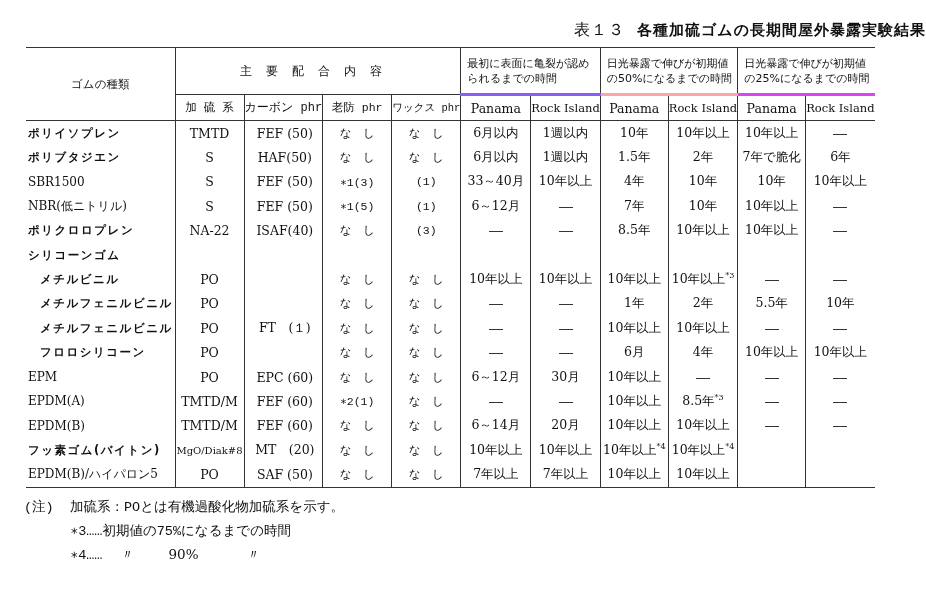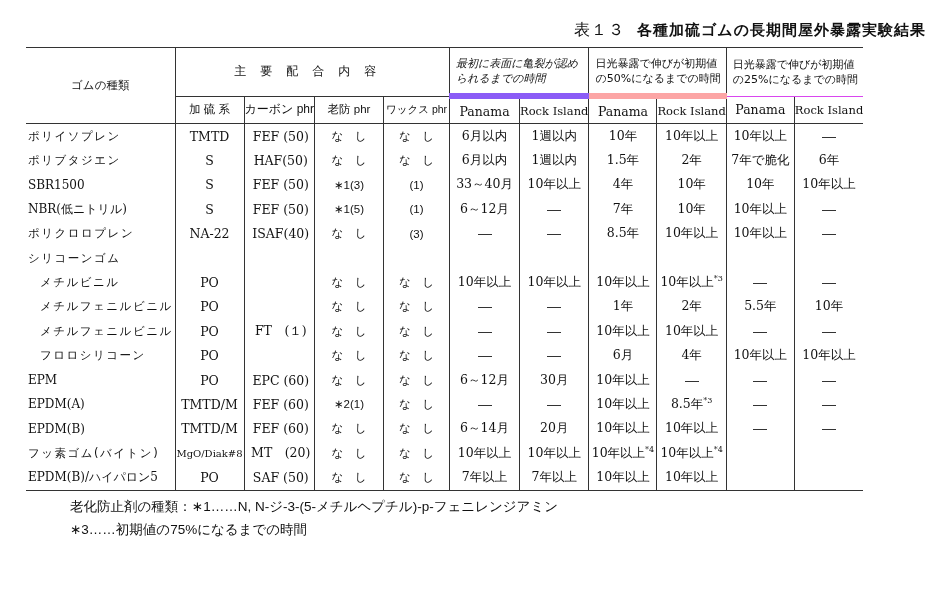--- a/index.html
+++ b/index.html
@@ -11,23 +11,23 @@
   table.main { position:absolute; left:26px; top:47px; border-collapse:collapse;
                font-size:12.5px; table-layout:fixed; }
   table.main td { padding:0; height:24.4px; text-align:center; white-space:nowrap; overflow:visible; }
   table.main tr.h1 td { height:45px; }
   table.main tr.h2 td { height:24px; }
   .bt { border-top:1.6px solid #333; }
   .bb { border-bottom:1.6px solid #333; }
   .bl { border-left:1px solid #333; }
   .hdr-small { font-size:11px; text-align:left !important; padding-left:6px !important; line-height:15px; white-space:normal !important; font-family:"DejaVu Sans","Liberation Sans",sans-serif; }
   .hdr-mid { letter-spacing:14px; font-size:12px; font-family:"DejaVu Sans","Liberation Sans",sans-serif; }
-  .jp { font-family:Liberation Sans, sans-serif; font-size:11.5px; }
+  .jp { font-family:Liberation Mono, monospace; font-size:11.5px; }
   td.name { text-align:left !important; padding-left:2px !important; font-size:12px; }
-  td.name.jp { font-family:"DejaVu Sans","Liberation Sans",sans-serif; font-size:11.5px; letter-spacing:1.5px; }
+  td.name.jp { font-family:"DejaVu Sans","Liberation Sans",sans-serif; font-size:11.5px; letter-spacing:1.5px;font-weight:bold; }
   td.name.sub { padding-left:14px !important; }
   td.left { text-align:right; padding-left:3px !important; }
   .sup { font-size:8px; vertical-align:super; }
   .dash { display:inline-block; width:14px; border-top:1px solid #333; vertical-align:middle; }
   .notes { position:absolute; left:24px; top:495px; font-size:13.5px; line-height:23px; }
   .notes .row { white-space:nowrap; }
   .notes .jp { font-size:13.5px; }
 </style>
 </head>
 <body>
@@ -47,23 +47,23 @@
       <col style="width:68px">
       <col style="width:68px">
       <col style="width:68px">
       <col style="width:68px">
       <col style="width:68px">
   </colgroup>
   <tbody>
       <tr class="h1 bt">
     <td rowspan="2" class="bb jp" style="border-top:1.6px solid #333;">ゴムの種類</td>
     <td colspan="4" class="bl hdr-mid" style="border-top:1.6px solid #333;border-bottom:1px solid #333;">主要配合内容</td>
-    <td colspan="2" class="bl hdr-small" style="border-top:1.6px solid #333;border-bottom:6px solid #8b5cf6;font-style:italic;">最初に表面に亀裂が認められるまでの時間</td>
-    <td colspan="2" class="bl hdr-small" style="border-top:1.6px solid #333;border-bottom:6px solid #fca5a5;">日光暴露で伸びが初期値の50%になるまでの時間</td>
-    <td colspan="2" class="bl hdr-small" style="border-top:1.6px solid #333;border-bottom:1px solid #d946ef;">日光暴露で伸びが初期値の25%になるまでの時間</td>
+    <td colspan="2" class="bl hdr-small" style="border-top:1.6px solid #333;border-bottom:3px solid #8b5cf6;">最初に表面に亀裂が認められるまでの時間</td>
+    <td colspan="2" class="bl hdr-small" style="border-top:1.6px solid #333;border-bottom:3px solid #fca5a5;">日光暴露で伸びが初期値の50%になるまでの時間</td>
+    <td colspan="2" class="bl hdr-small" style="border-top:1.6px solid #333;border-bottom:3px solid #d946ef;">日光暴露で伸びが初期値の25%になるまでの時間</td>
   </tr>
   <tr class="h2 bb">
     <td class="bl bb jp">加 硫 系</td>
     <td class="bl bb jp" style="font-size:12px">カーボン phr</td>
     <td class="bl bb jp">老防 phr</td>
     <td class="bl bb jp" style="font-size:10.5px">ワックス phr</td>
     <td class="bl bb">Panama</td>
     <td class="bl bb" style="font-size:11.5px">Rock Island</td>
     <td class="bl bb">Panama</td>
     <td class="bl bb" style="font-size:11.5px">Rock Island</td>
@@ -264,19 +264,25 @@
         <td class="bl bb"><span>7年以上</span></td>
         <td class="bl bb"><span>10年以上</span></td>
         <td class="bl bb"><span>10年以上</span></td>
         <td class="bl bb"><span></span></td>
         <td class="bl bb"><span></span></td>
       </tr>
     </tbody>
 </table>
 
 <div class="notes">
-  <div class="row" style="padding-left:46px;">
-    <span class="jp">老化防止剤の種類：</span><span class="jp">∗1……N, N-ジ-3-(5-メチルヘプチル)-p-フェニレンジアミン</span>
+  <div class="row">
+    <span class="jp" style="display:inline-block;width:46px;">(注)</span><span class="jp">加硫系：POとは有機過酸化物加硫系を示す。</span>
   </div>
   <div class="row" style="padding-left:46px;">
     <span class="jp">∗3……初期値の75%になるまでの時間</span>
   </div>
+  <div class="row" style="padding-left:46px;">
+    <span class="jp">∗4……</span>
+    <span class="jp" style="margin-left:14px;">〃</span>
+    <span style="margin-left:30px;">90%</span>
+    <span class="jp" style="margin-left:44px;">〃</span>
+  </div>
 </div>
 
 </body></html>

